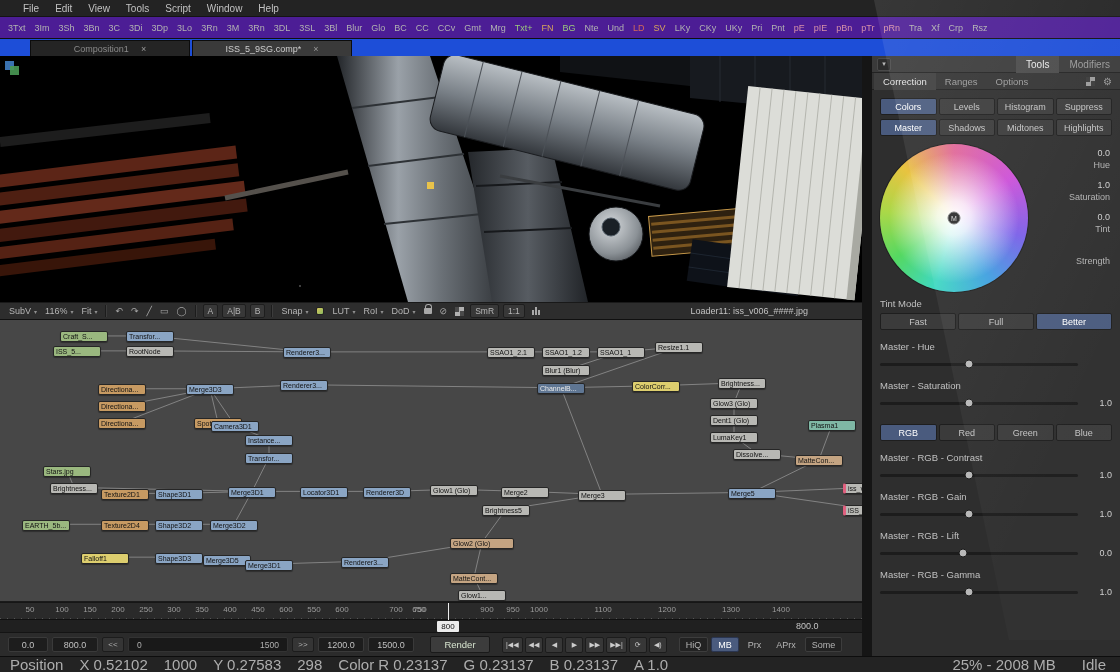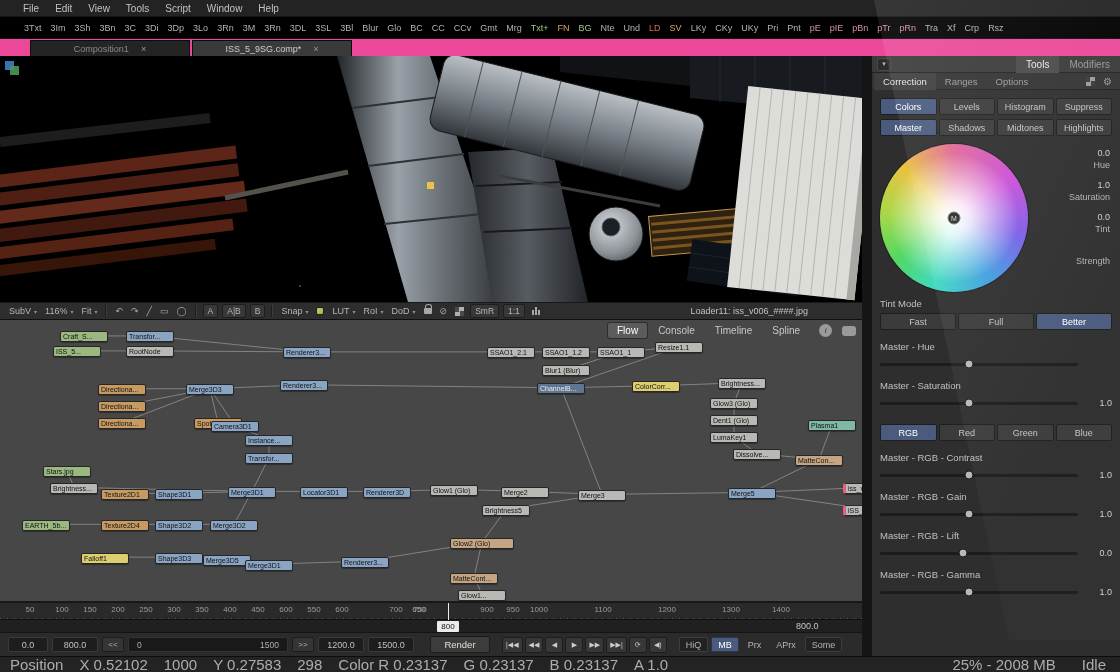--- a/index.html
+++ b/index.html
@@ -4,26 +4,26 @@
 <style>
 *{margin:0;padding:0;box-sizing:border-box;font-family:"Liberation Sans",sans-serif;-webkit-font-smoothing:antialiased}
 html,body{width:1120px;height:672px;overflow:hidden;background:#1e1e1e}
 #app{position:relative;width:1120px;height:672px;display:flex;flex-direction:column}
 
 
 #menubar{height:17px;background:#232323;display:flex;align-items:center;padding-left:15px;border-bottom:1px solid #141414}
 .menu-item{font-size:10px;color:#c2c2c2;padding:0 8px;line-height:17px;cursor:default}
 
 
-#toolbar{height:22px;background:#000000;display:flex;align-items:center;padding-left:20px;border-bottom:1px solid #101010;overflow:hidden}
+#toolbar{height:22px;background:#4c1d95;display:flex;align-items:center;padding-left:4px;border-bottom:1px solid #101010;overflow:hidden}
 .tool-btn{font-size:9px;color:#b2b2b2;padding:2px 4px;margin-right:1px;border-radius:2px;white-space:nowrap}
 .t-green{color:#9cc87e}.t-orange{color:#d8a55c}.t-red{color:#d4685a}.t-pink{color:#d690aa}
 
 
-#tabbar{height:17px;background:#ec4899;display:flex;align-items:flex-end;padding-left:30px}
+#tabbar{height:17px;background:#1d4ed8;display:flex;align-items:flex-end;padding-left:30px}
 .comp-tab{width:160px;height:16px;background:#242424;color:#8a8a8a;font-size:9px;display:flex;align-items:center;justify-content:center;gap:12px;margin-right:2px;border:1px solid #0c0c0c;border-bottom:none}
 .comp-tab.active{background:#3a3a3a;color:#cfcfcf}
 .tab-close{color:#9a9a9a;font-size:9px}
 
 #main{flex:1;display:flex;min-height:0}
 #left{width:862px;display:flex;flex-direction:column}
 
 
 #viewer{height:246px;background:#000;position:relative;overflow:hidden}
 #viewer svg{display:block}
@@ -469,28 +469,20 @@
             <div class="node c-tan" style="left: 450px; top: 218px; width: 64px;">Glow2 (Glo)</div>
             <div class="node c-pink" style="left: 843px; top: 185px; width: 52px;">iSS_v006...</div>
             <div class="node c-yellow" style="left: 81px; top: 233px;">Falloff1</div>
             <div class="node c-blue" style="left: 155px; top: 233px;">Shape3D3</div>
             <div class="node c-blue" style="left: 203px; top: 235px;">Merge3D5</div>
             <div class="node c-blue" style="left: 245px; top: 240px;">Merge3D1</div>
             <div class="node c-blue" style="left: 341px; top: 237px;">Renderer3...</div>
             <div class="node c-tan" style="left: 450px; top: 253px;">MatteCont...</div>
             <div class="node c-gray" style="left: 458px; top: 270px;">Glow1...</div>
           </div>
-        <div id="flowtabs">
-            <div class="flow-tab active">Flow</div>
-            <div class="flow-tab">Console</div>
-            <div class="flow-tab">Timeline</div>
-            <div class="flow-tab">Spline</div>
-            <div class="flow-icon">i</div>
-            <div class="flow-icon comment"></div>
-          </div>
       </div>
 
       <div id="ruler">
         <div id="ticks">
             <div class="tick" style="left: 30px;">50</div>
             <div class="tick" style="left: 62px;">100</div>
             <div class="tick" style="left: 90px;">150</div>
             <div class="tick" style="left: 118px;">200</div>
             <div class="tick" style="left: 146px;">250</div>
             <div class="tick" style="left: 174px;">300</div>

